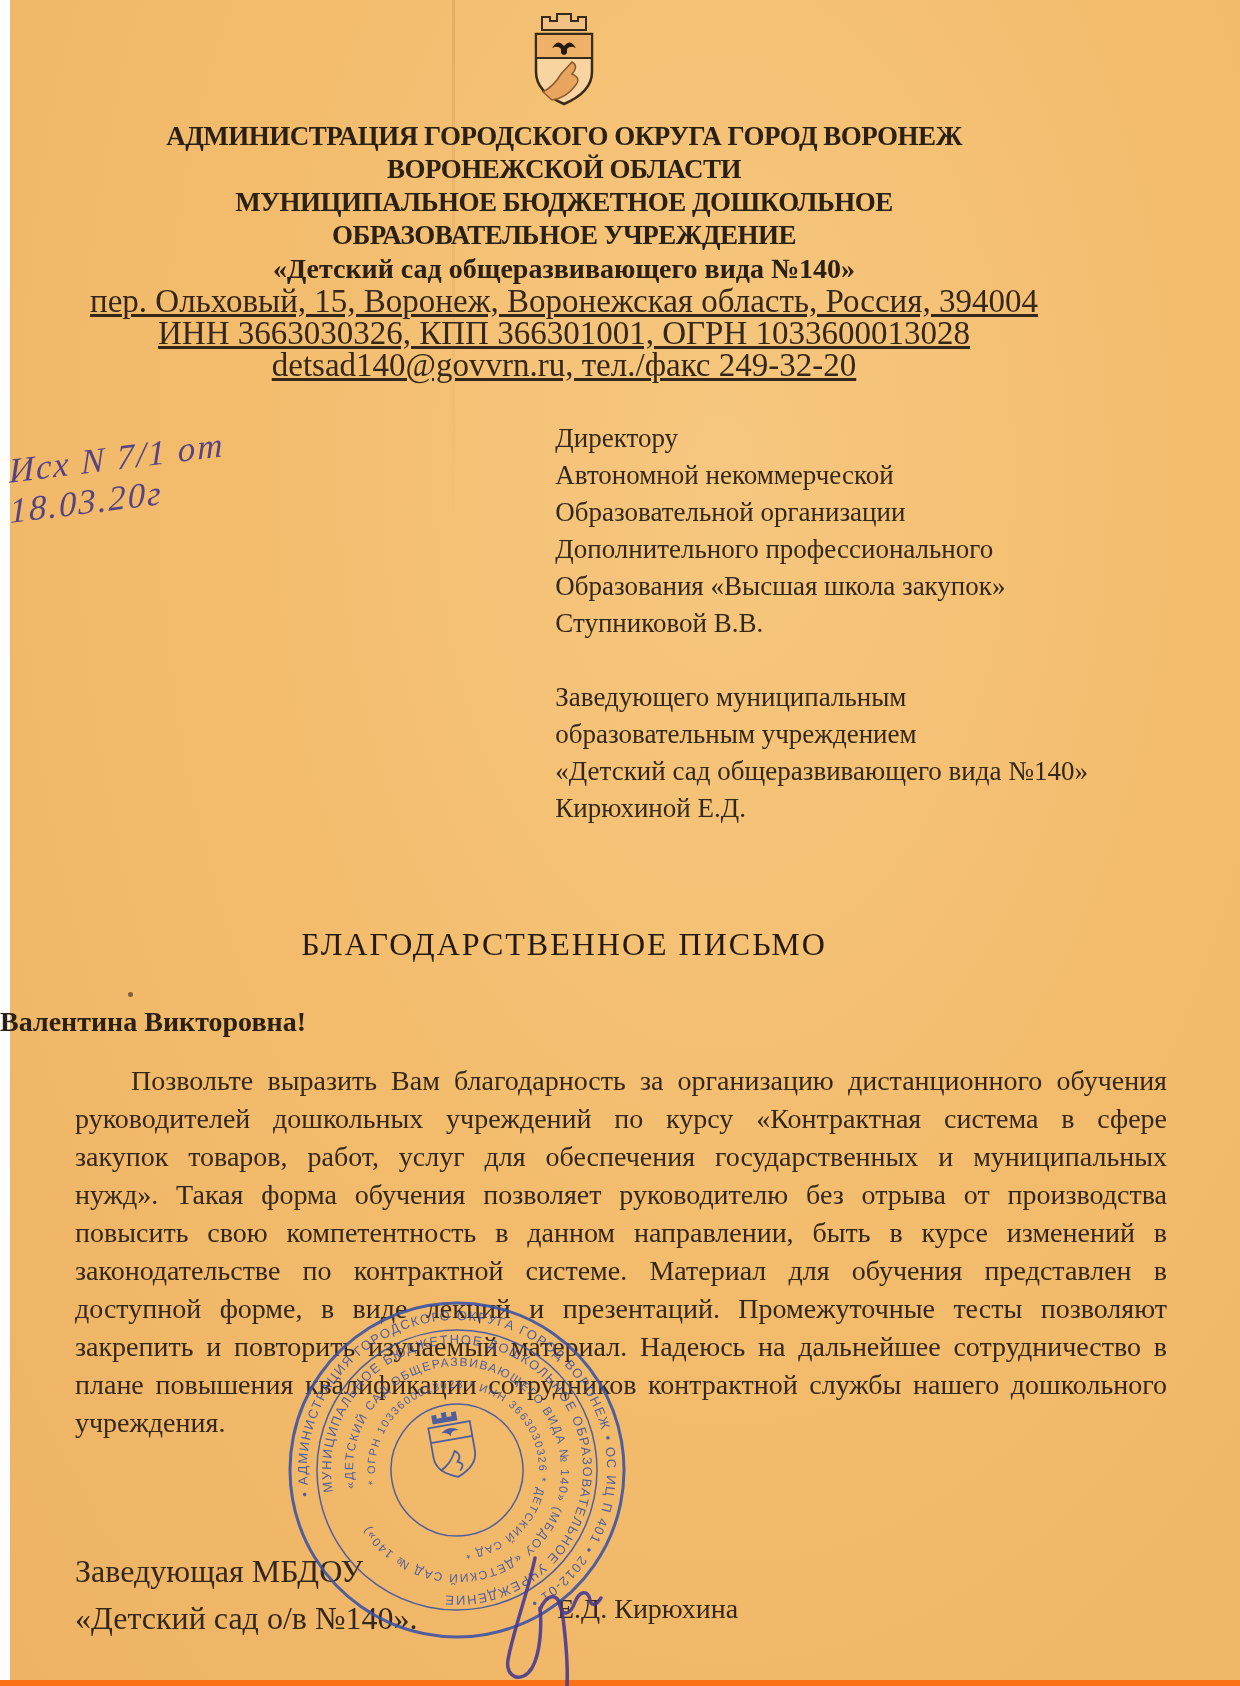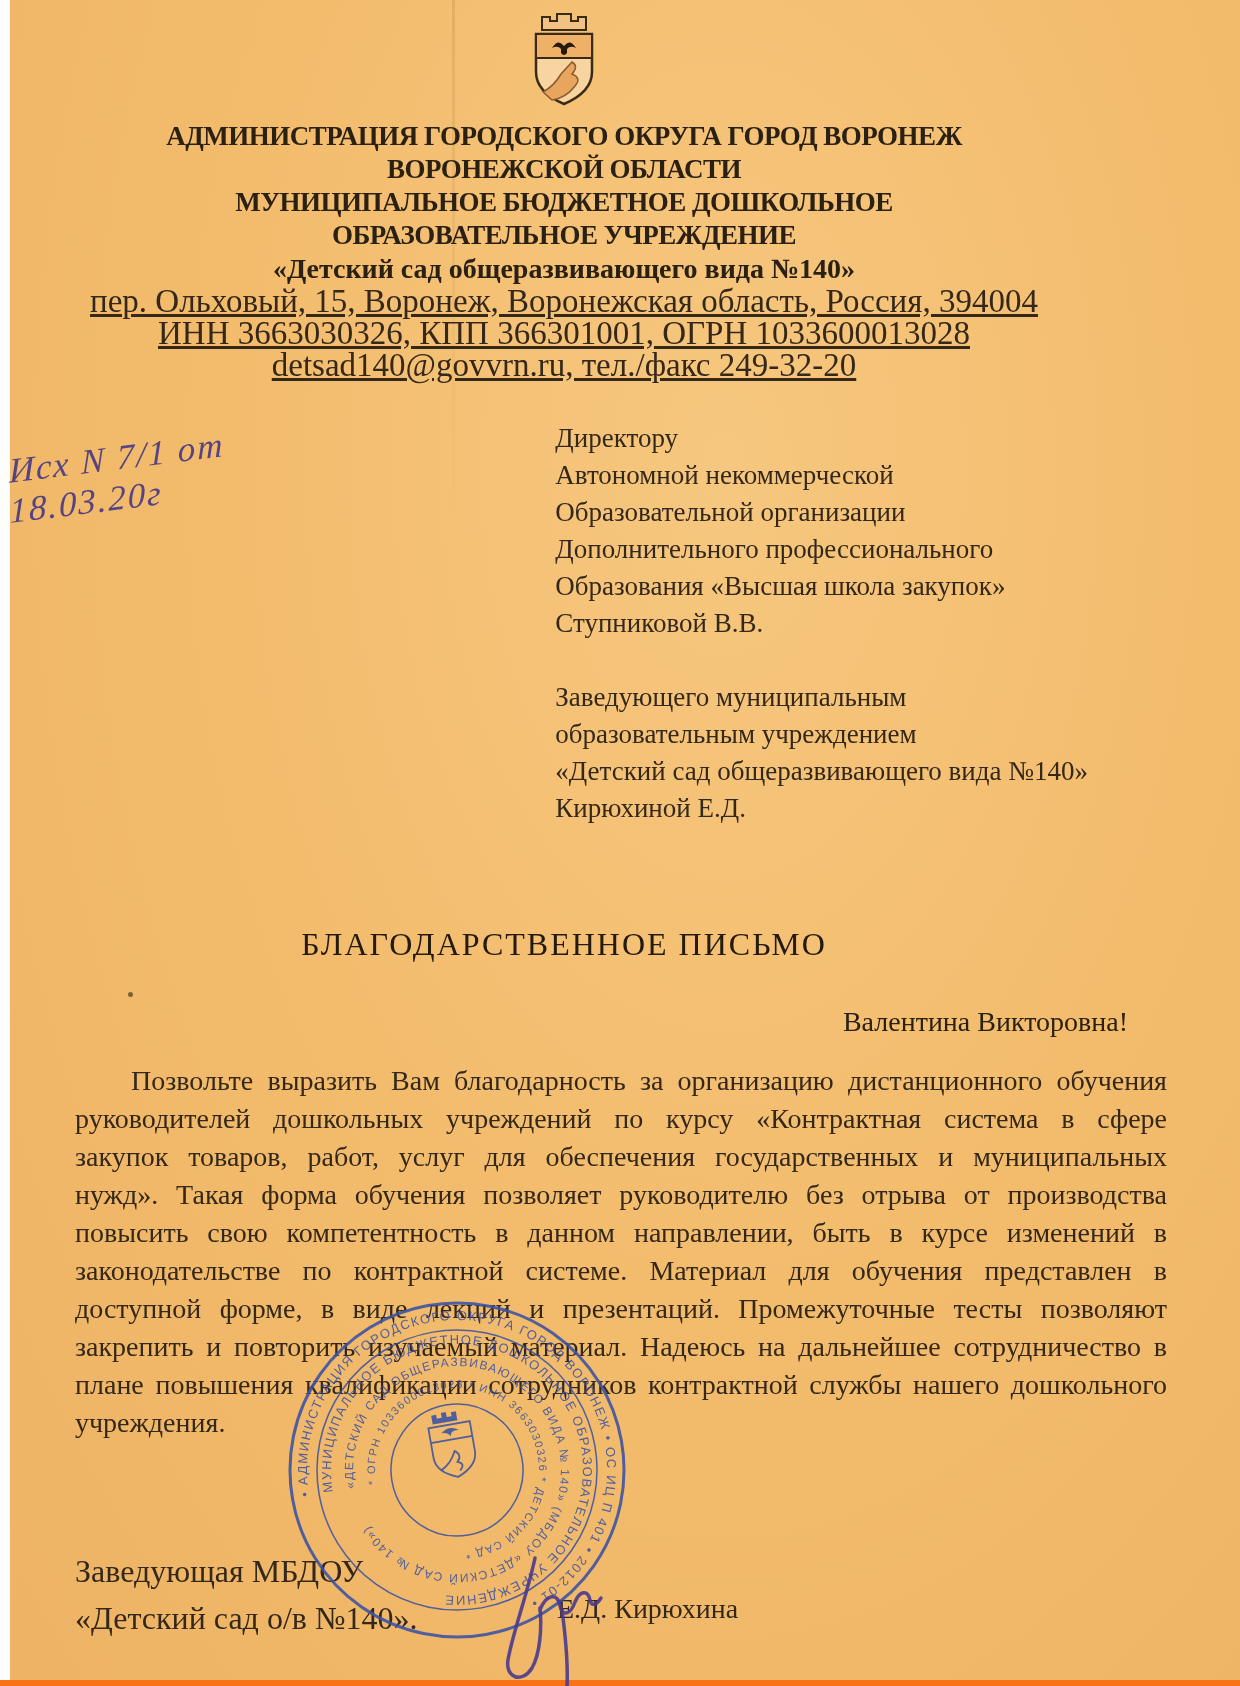--- a/index.html
+++ b/index.html
@@ -21,22 +21,22 @@
   .handnote{position:absolute;left:10px;top:452px;width:380px;color:#4a3a85;
             font-style:italic;font-size:35px;letter-spacing:2px;
             transform:rotate(-7deg) skewX(-6deg);transform-origin:left bottom;opacity:.92;}
 
   .recipient{position:absolute;top:420px;right:152px;
              font-size:27px;line-height:37px;color:#34281b;}
   .recipient .gap{height:37px;}
 
   .title{position:absolute;left:0;right:112px;top:926px;text-align:center;
          font-weight:normal;font-size:32px;letter-spacing:2px;color:#241a0e;}
-  .salutation{position:absolute;left:0;right:112px;top:1006px;text-align:right;
-              font-weight:normal;font-size:28px;color:#2a2014;}
+  .salutation{position:absolute;left:0;right:112px;top:1006px;text-align:left;
+              font-weight:bold;font-size:28px;color:#2a2014;}
 
   .body-par{position:absolute;left:75px;top:1062px;width:1092px;
             font-size:28px;line-height:38px;text-align:justify;text-indent:56px;
             color:#34281b;word-spacing:3px;}
 
   .sig-pos{position:absolute;left:75px;top:1548px;font-size:32px;line-height:47px;color:#34281b;}
   .sig-name{position:absolute;left:557px;top:1593px;font-size:28px;color:#34281b;}
 
   .stamp{position:absolute;left:257px;top:1270px;opacity:.88;}
   .stamp text{font-family:"Liberation Sans","DejaVu Sans",sans-serif;letter-spacing:1.5px;}

